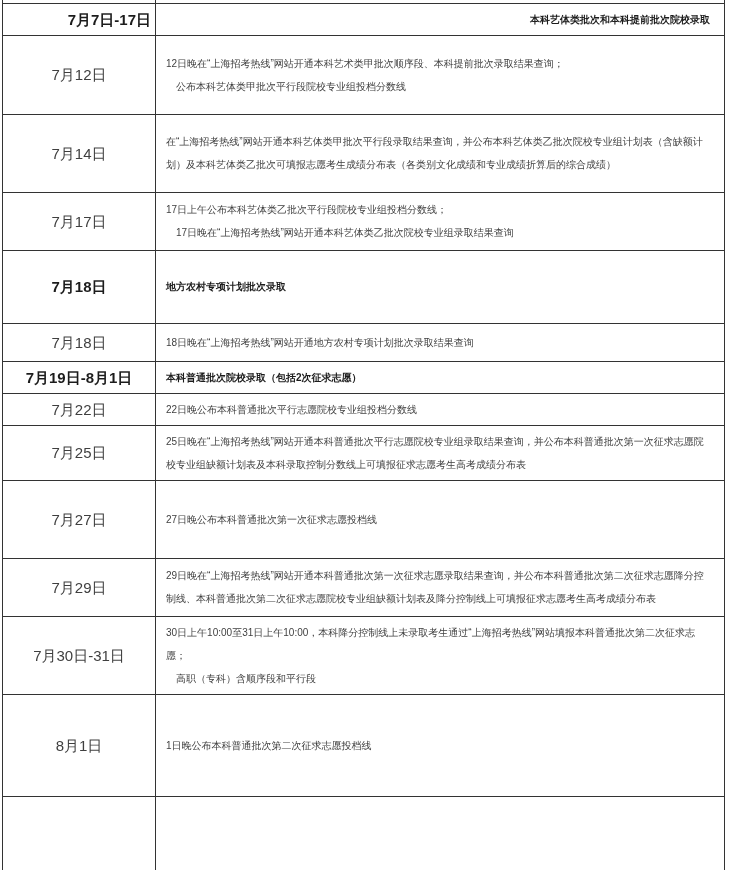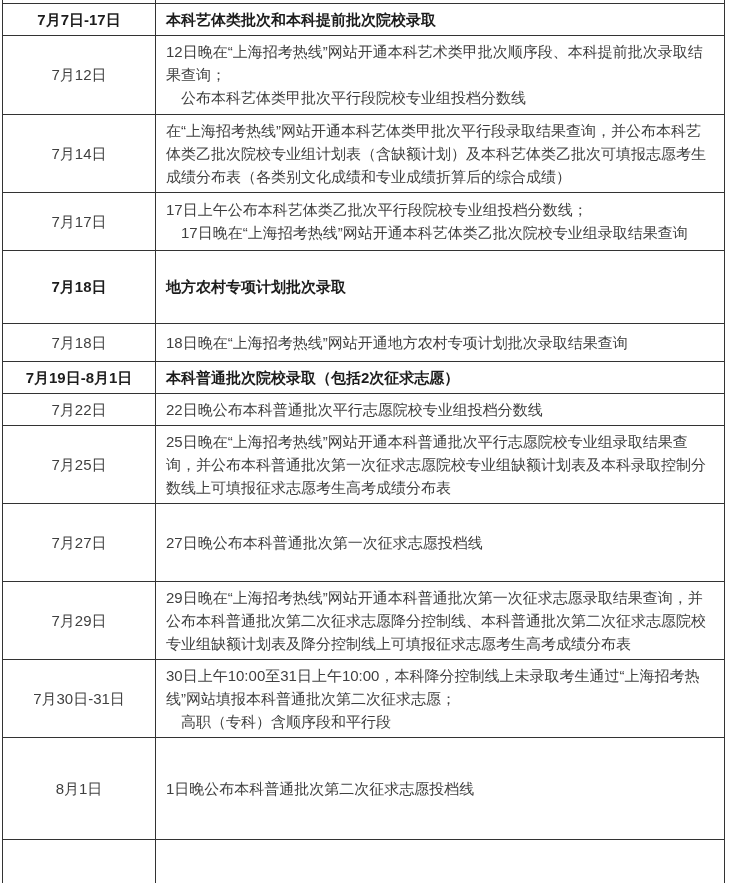--- a/index.html
+++ b/index.html
@@ -32,36 +32,36 @@
 
   td.c-date {
     width: 153px;
     text-align: center;
     font-size: 15px;
     line-height: 23px;
     color: #3f3f3f;
     padding: 2px 4px;
   }
   td.c-content {
-    font-size: 15px;
+    font-size: 10px;
     line-height: 23px;
     color: #3f3f3f;
     padding: 4px 14px 4px 10px;
   }
   .line { white-space: pre-wrap; }
 
   tr.section td.c-date,
   tr.section td.c-content {
     font-weight: bold;
     color: #1c1c1c;
   }
 
   
   tbody tr:nth-child(1)  td { height: 3px;  padding: 0; }
-  tbody tr:nth-child(2)  td { height: 31px; }
+  tbody tr:nth-child(2)  td { height: 31px; text-align: right; }
   tbody tr:nth-child(3)  td { height: 79px; }
   tbody tr:nth-child(4)  td { height: 78px; }
   tbody tr:nth-child(5)  td { height: 58px; }
   tbody tr:nth-child(6)  td { height: 73px; }
   tbody tr:nth-child(7)  td { height: 38px; }
   tbody tr:nth-child(8)  td { height: 30px; }
   tbody tr:nth-child(9)  td { height: 30px; margin-top: 28px; }
   tbody tr:nth-child(10) td { height: 39px; }
   tbody tr:nth-child(11) td { height: 78px; }
   tbody tr:nth-child(12) td { height: 58px; }

